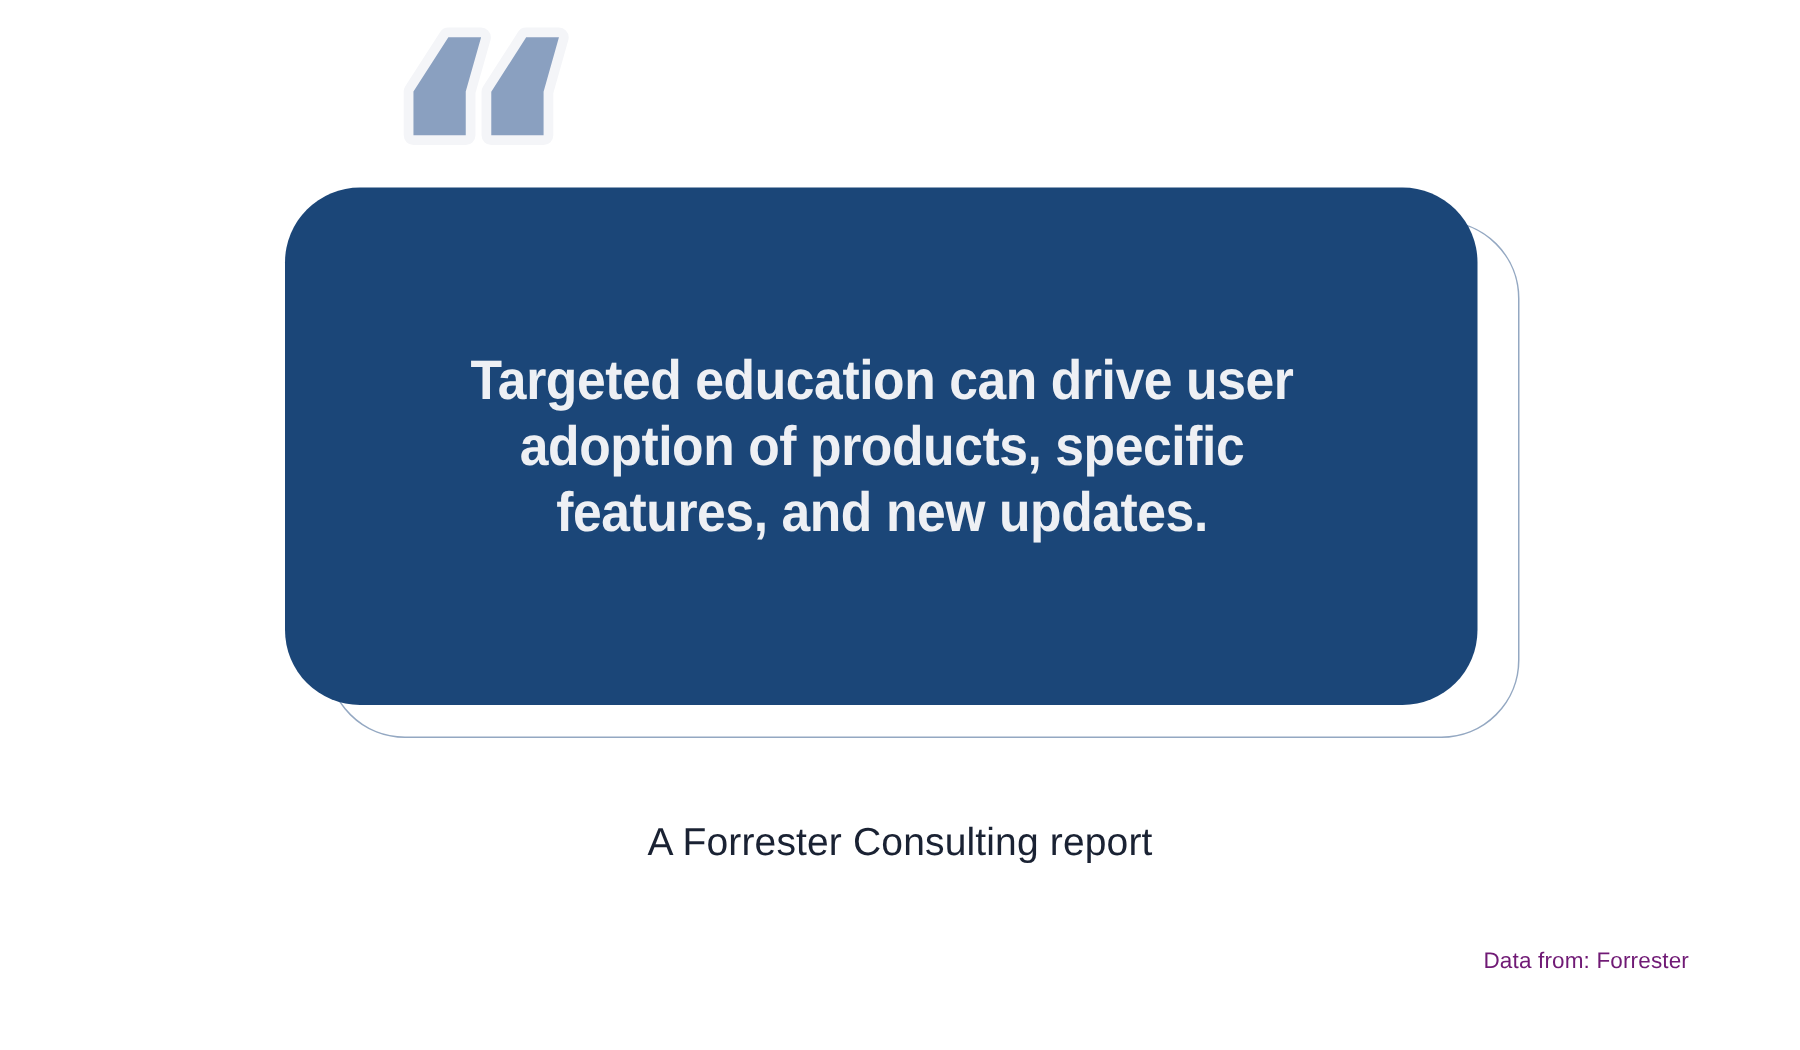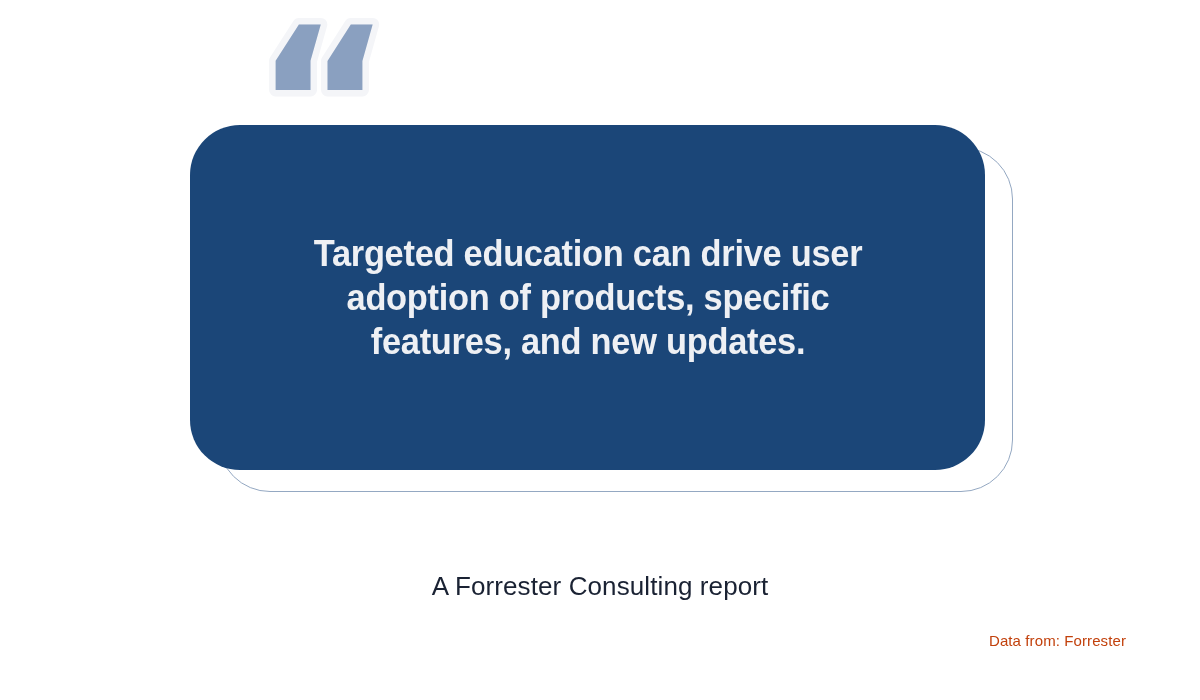--- a/index.html
+++ b/index.html
@@ -112,29 +112,28 @@
     left: 0;
     top: 543px;
     width: 1200px;
     text-align: center;
     color: #1a2233;
     font-family: "Liberation Sans", sans-serif;
     font-weight: 400;
     font-size: 26px;
     line-height: 36px;
     letter-spacing: 0.1px;
-    margin-top: 25px;
   }
 
   
   .source-note {
     position: absolute;
     right: 74px;
     top: 630px;
-    color: #c2410c;
+    color: #701a75;
     font-family: "Liberation Sans", sans-serif;
     font-weight: 400;
     font-size: 15px;
     line-height: 22px;
     text-align: right;
     letter-spacing: 0.1px;
   }
 </style>
 </head>
 <body>

